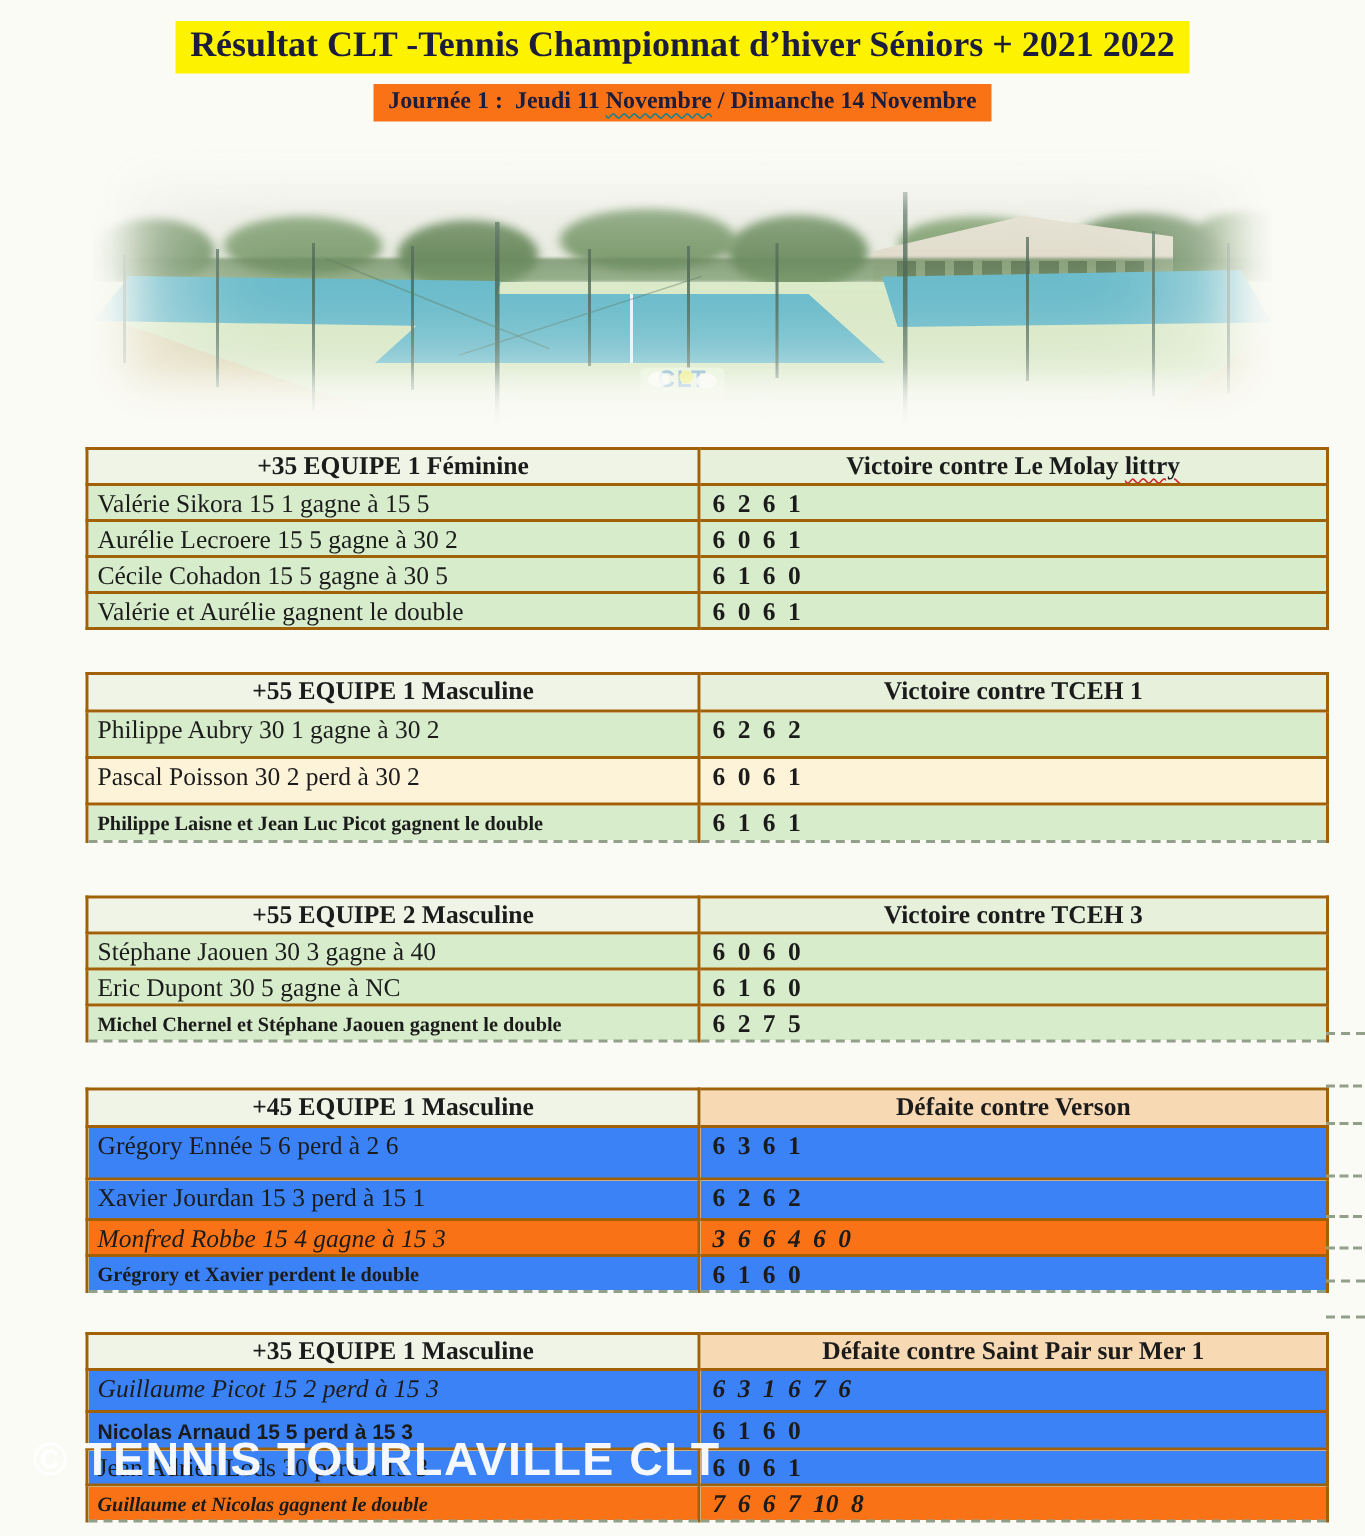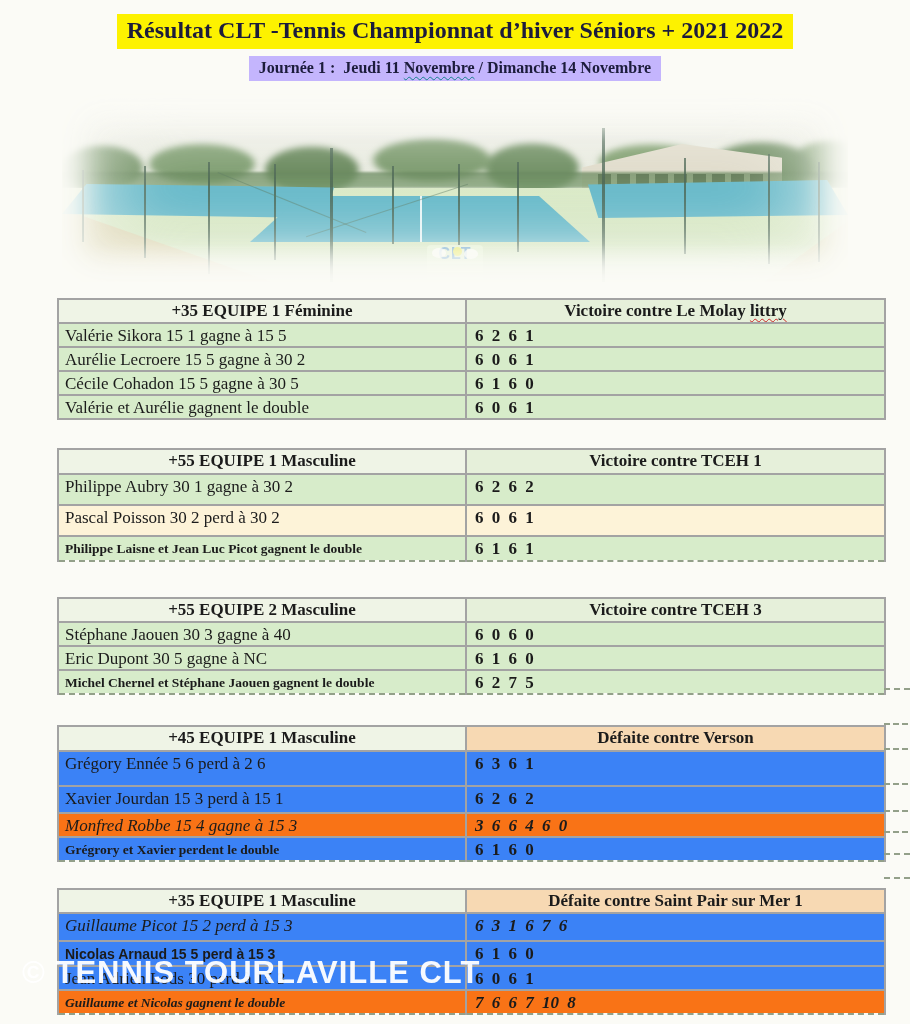--- a/index.html
+++ b/index.html
@@ -13,21 +13,21 @@
 
   
   .title-wrap { position: absolute; top: 14px; left: 0; width: 100%; text-align: center; }
   .title-hl {
     display: inline-block; background: #fdf200; color: #1c1c3c;
     font-weight: bold; font-size: 24px; padding: 3px 10px 5px;
     font-family: "Liberation Serif", serif;
   }
   .sub-wrap { position: absolute; top: 56px; left: 0; width: 100%; text-align: center; }
   .sub-hl {
-    display: inline-block; background: #c4b5fd; color: #1c1c3c;
+    display: inline-block; background: #f97316; color: #1c1c3c;
     font-weight: bold; font-size: 16px; padding: 3px 10px 4px;
     font-family: "Liberation Serif", serif;
   }
   .sub-hl span { white-space: pre; }
   .wavy-teal { text-decoration: underline wavy #17828d; text-decoration-thickness: 1px; text-underline-offset: 3px; }
   .wavy-red  { text-decoration: underline wavy #cc2a2a; text-decoration-thickness: 1px; text-underline-offset: 2px; }
 
   
   .photo { position: absolute; left: 62px; top: 92px; width: 786px; height: 190px; overflow: hidden; background: #e9ebe1; }
   .sky   { position: absolute; left: 0; top: 0; right: 0; height: 110px; background: linear-gradient(#eeeee7, #e3e7da); }
@@ -74,21 +74,21 @@
   .club-logo::after { content: ""; position: absolute; left: 5px; top: 3px; width: 14px; height: 10px;
                border-radius: 50%; background: rgba(255,255,255,.8); box-shadow: 32px 1px 0 rgba(255,255,255,.8); }
   .vignette { position: absolute; inset: 0;
               box-shadow: inset 0 0 30px 22px #fbfbf6, inset 0 0 75px 48px rgba(251,251,246,.65);
               background: linear-gradient(rgba(251,251,246,.9), rgba(251,251,246,0) 26%,
                           rgba(251,251,246,0) 80%, rgba(251,251,246,.55)); }
 
   
   table.tbl { position: absolute; left: 57px; width: 827px; border-collapse: collapse;
               table-layout: fixed; color: #1b1b1b; background: transparent; }
-  table.tbl td { border: 2px solid #a3a3a3; overflow: hidden; white-space: nowrap; vertical-align: top; }
+  table.tbl td { border: 2px solid #a16207; overflow: hidden; white-space: nowrap; vertical-align: top; }
   col.c1 { width: 408px; } col.c2 { width: 419px; }
   td.hd { text-align: center; font-weight: bold; font-size: 17px; vertical-align: middle; padding-top: 1px; }
   td.player { font-size: 17px; padding: 2px 4px 0 6px; }
   td.score  { font-size: 17px; font-weight: bold; padding: 2px 4px 0 8px; word-spacing: 4px; }
   tr.small td.player { font-size: 13.5px; font-weight: bold; padding-top: 4px; }
   tr.sans  td.player { font-family: "Liberation Sans", sans-serif; font-size: 14px; font-weight: bold; padding-top: 4px; }
   .bg-hl { background: #eff4e6; }  
   .bg-hr { background: #e6f0da; }  
   .bg-g  { background: #d7ecca; }  
   .bg-cr { background: #fdf3d8; }  

